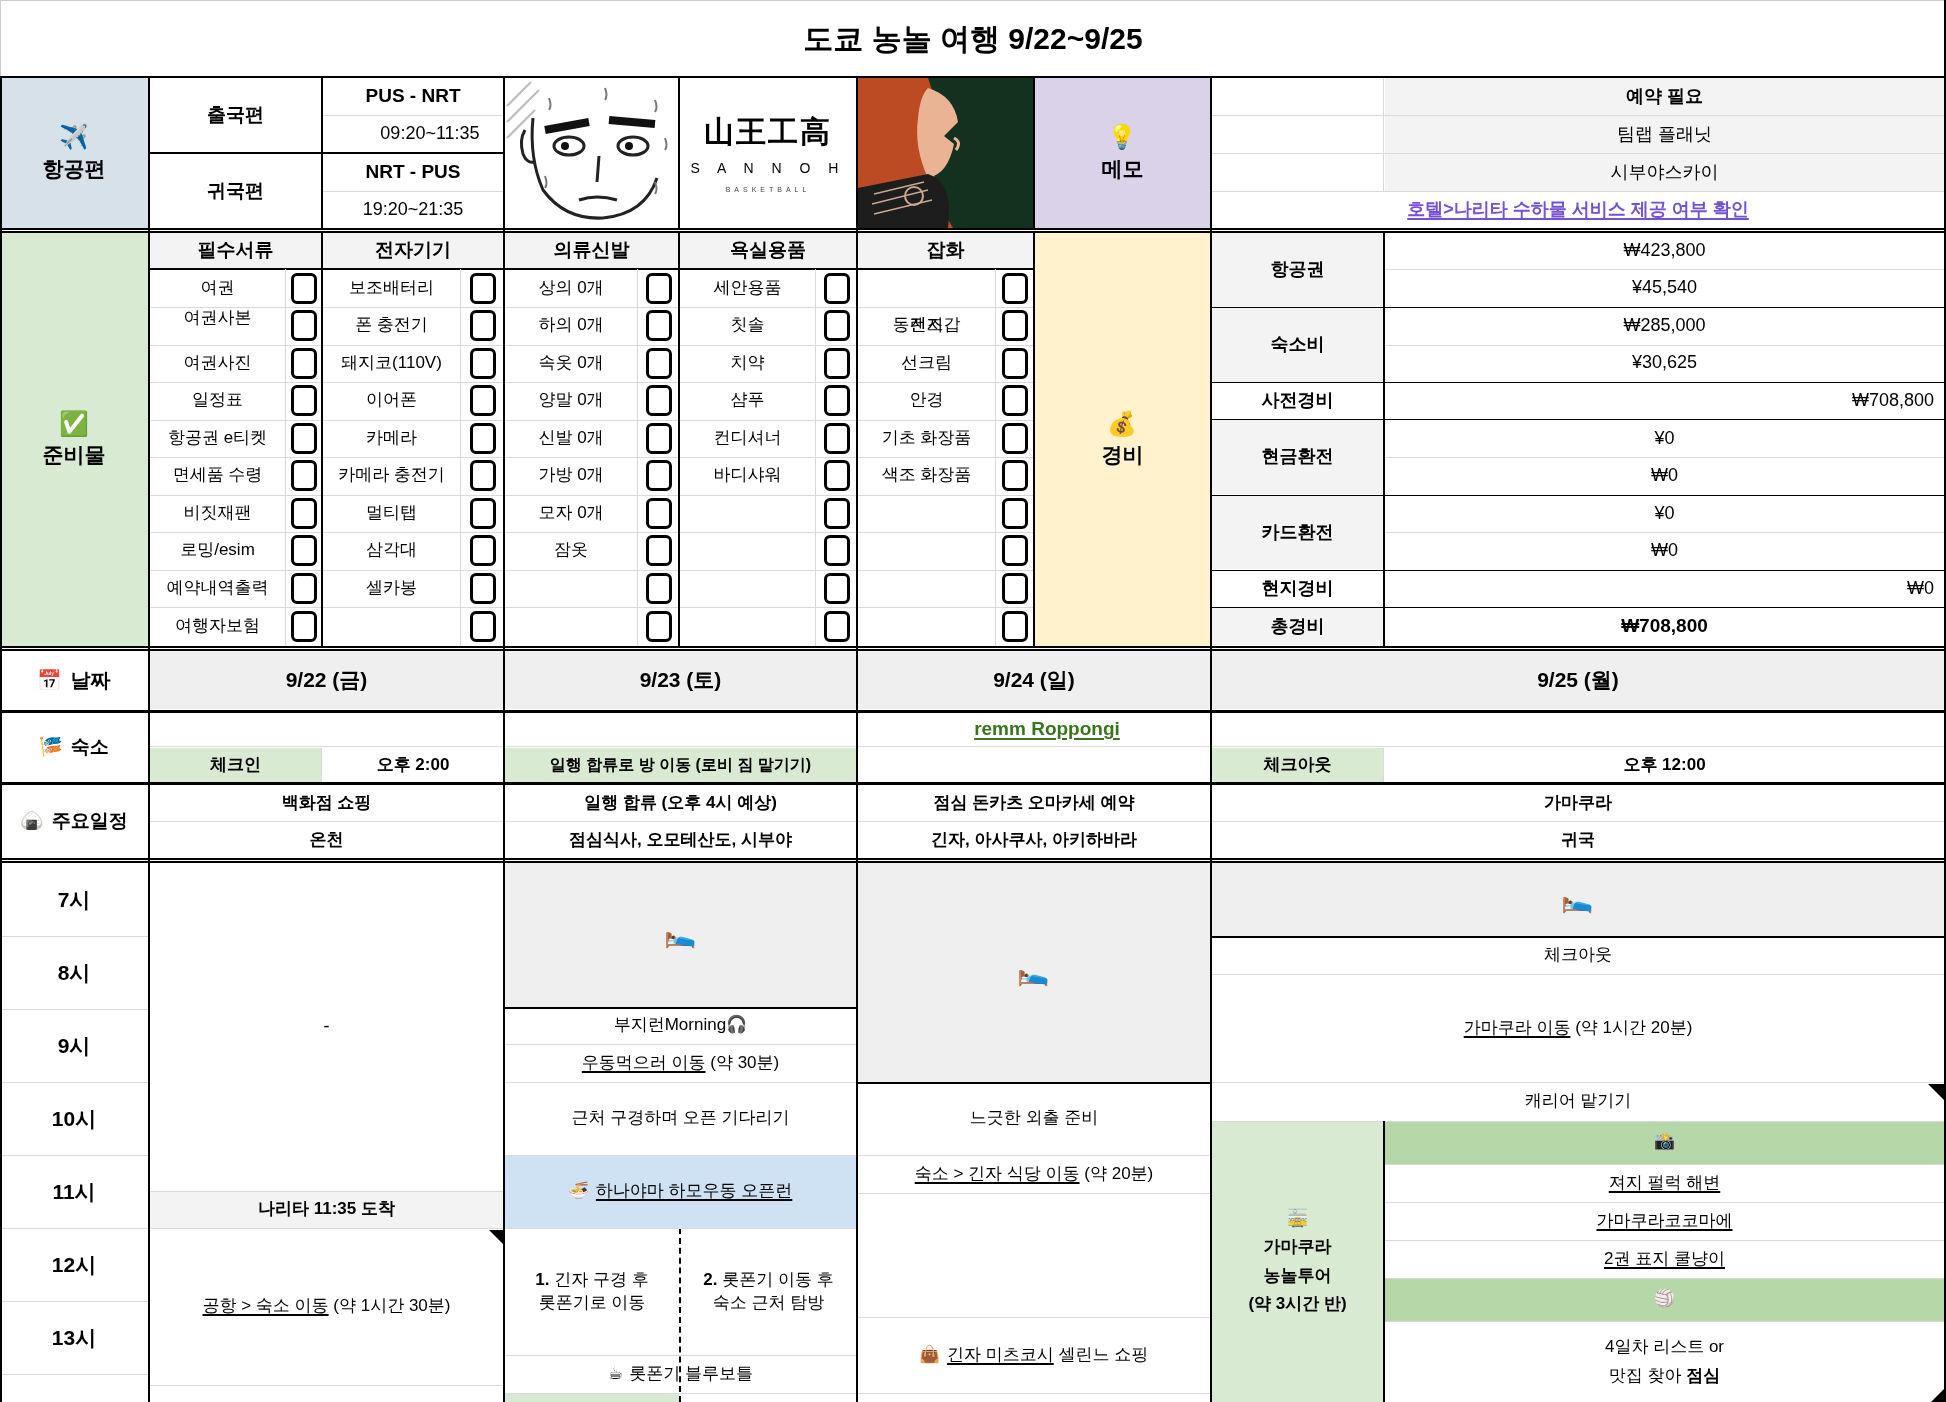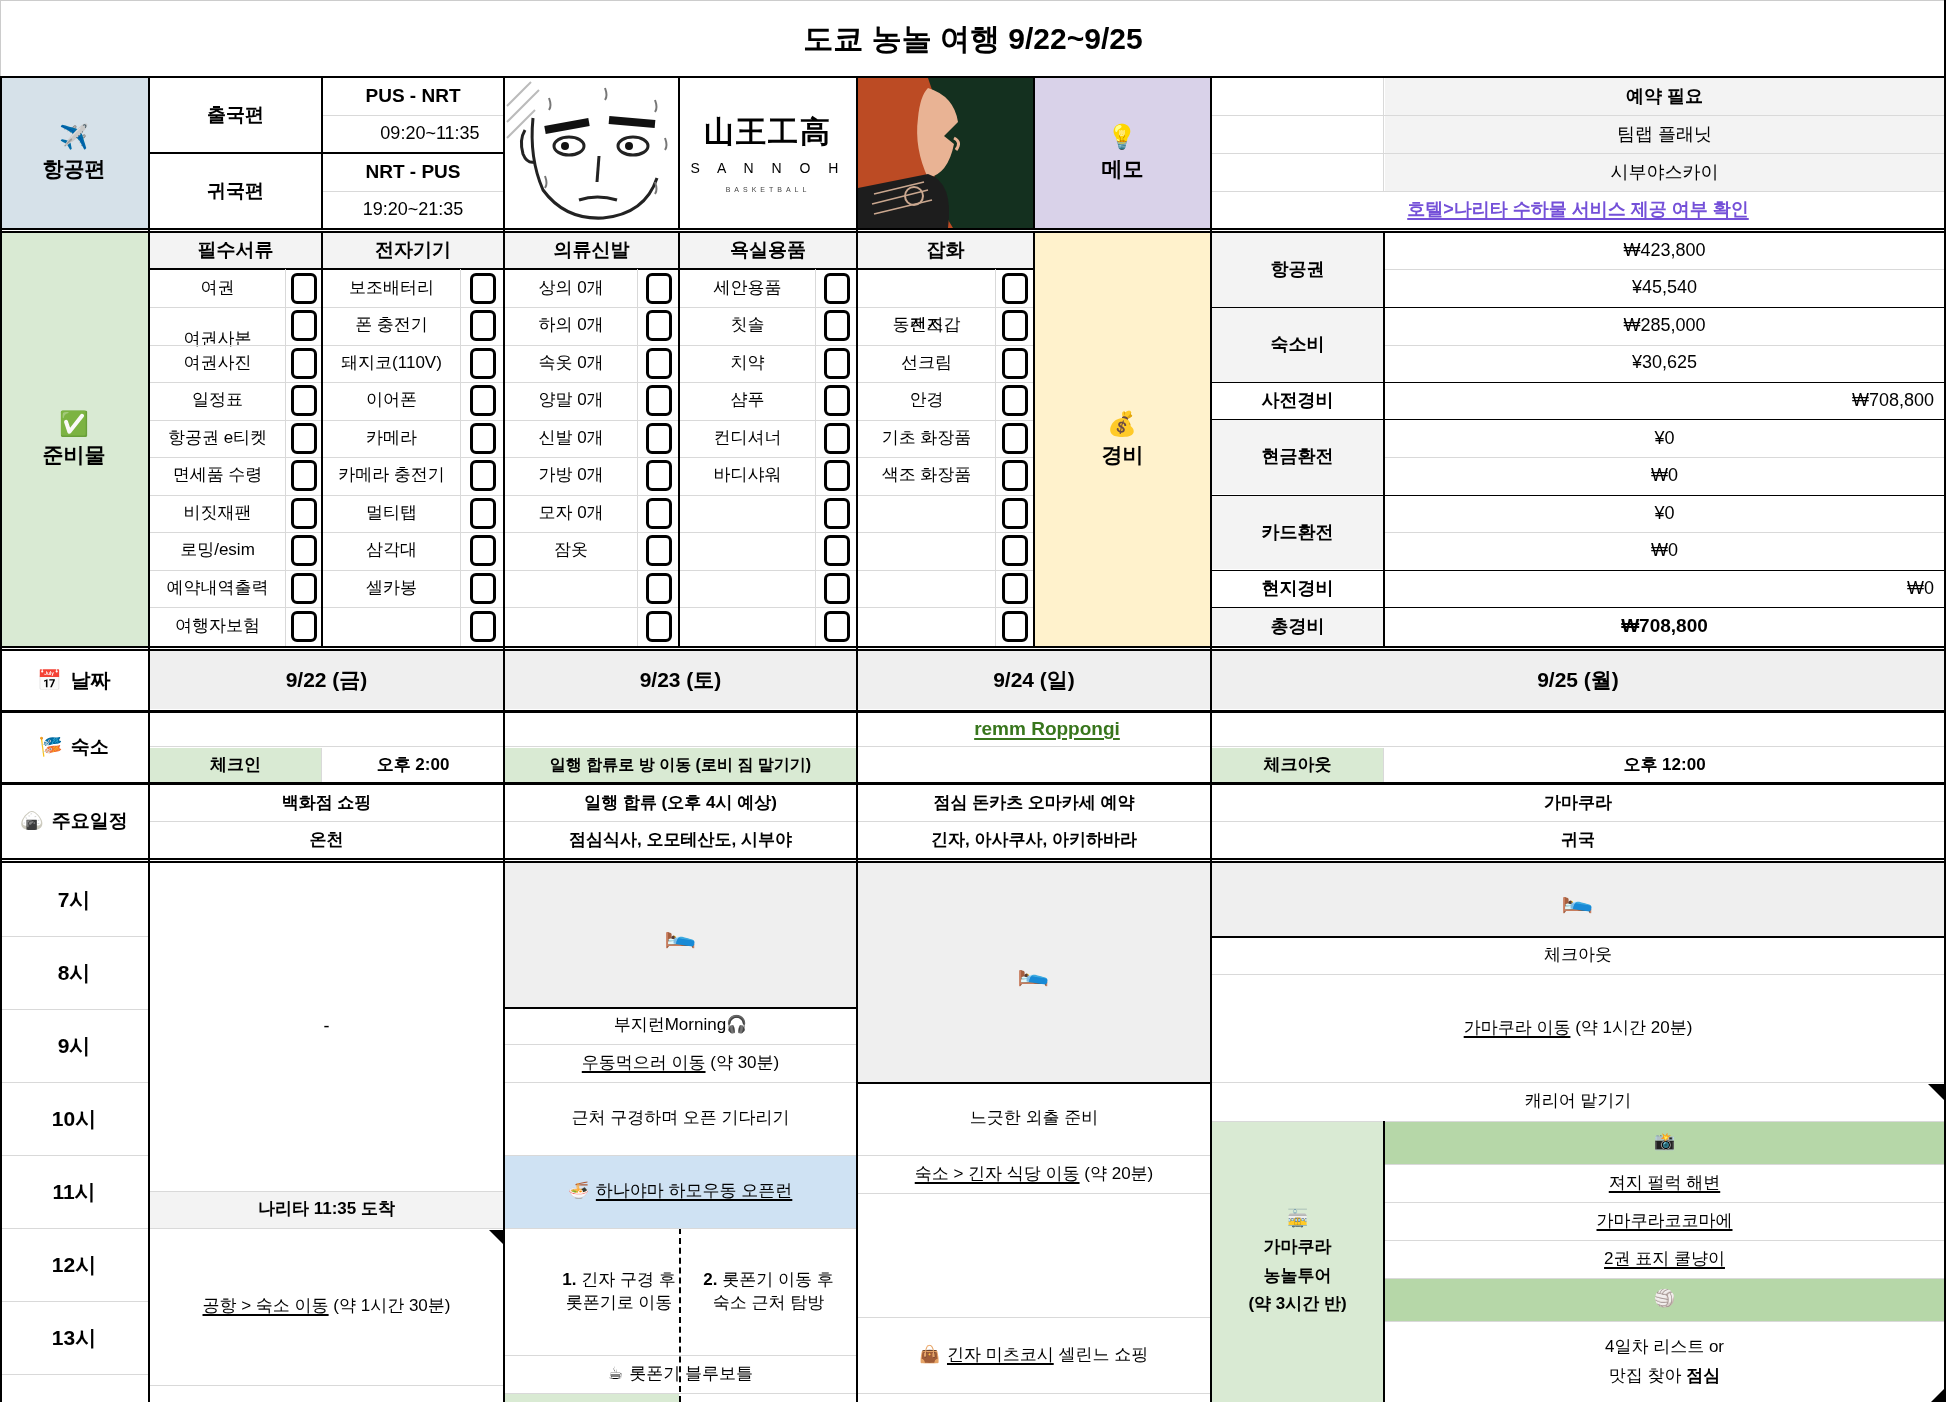--- a/index.html
+++ b/index.html
@@ -206,21 +206,21 @@
   <div class="c" style="left:505px;top:1007px;width:351px;height:37px">부지런Morning🎧</div>
   <div class="c" style="left:505px;top:1044px;width:351px;height:38px">
     <span class="ul pw">우동먹으러 이동</span>
       <span class="pw"> (약 30분)</span>
   </div>
   <div class="c" style="left:505px;top:1082px;width:351px;height:73px">근처 구경하며 오픈 기다리기</div>
   <div class="c blu" style="left:505px;top:1155px;width:351px;height:73px">
     <span class="ico">🍜</span>
     <span class="ul">하나야마 하모우동 오픈런</span>
   </div>
-  <div class="c col" style="left:532px;top:1228px;width:174px;height:127px">
+  <div class="c col" style="left:505px;top:1228px;width:174px;height:127px">
     <div><span class="b pw">1.</span><span class="pw"> 긴자 구경 후</span></div>
     <div>롯폰기로 이동</div>
   </div>
   <div class="c col" style="left:681px;top:1228px;width:175px;height:127px">
     <div><span class="b pw">2.</span><span class="pw"> 롯폰기 이동 후</span></div>
     <div>숙소 근처 탐방</div>
   </div>
   <div style="position:absolute;left:679px;top:1228px;height:174px;width:0;border-left:2px dashed #000"></div>
   <div class="c" style="left:505px;top:1355px;width:351px;height:38px">
     <span class="ico">☕</span>
@@ -276,21 +276,21 @@
   <div class="c col" style="left:1385px;top:1321px;width:559px;height:81px;line-height:1.7">
     <div>4일차 리스트 or</div>
     <div><span class="pw">맛집 찾아 </span><span class="b pw">점심</span></div>
   </div>
   <div class="tri-br" style="left:1931px;top:1389px"></div>
 
 <div class="c" style="left: 150px; top: 270px; width: 135px; height: 37px;">여권</div>
     <div class="c" style="left: 285px; top: 270px; width: 38px; height: 37px;">
       <div class="cb"></div>
     </div>
-    <div class="c" style="left: 150px; top: 321px; width: 135px; height: 37px;">여권사본</div>
+    <div class="c" style="left: 150px; top: 300px; width: 135px; height: 37px;">여권사본</div>
     <div class="c" style="left: 285px; top: 307px; width: 38px; height: 37px;">
       <div class="cb"></div>
     </div>
     <div class="c" style="left: 150px; top: 345px; width: 135px; height: 37px;">여권사진</div>
     <div class="c" style="left: 285px; top: 345px; width: 38px; height: 37px;">
       <div class="cb"></div>
     </div>
     <div class="c" style="left: 150px; top: 382px; width: 135px; height: 37px;">일정표</div>
     <div class="c" style="left: 285px; top: 382px; width: 38px; height: 37px;">
       <div class="cb"></div>

